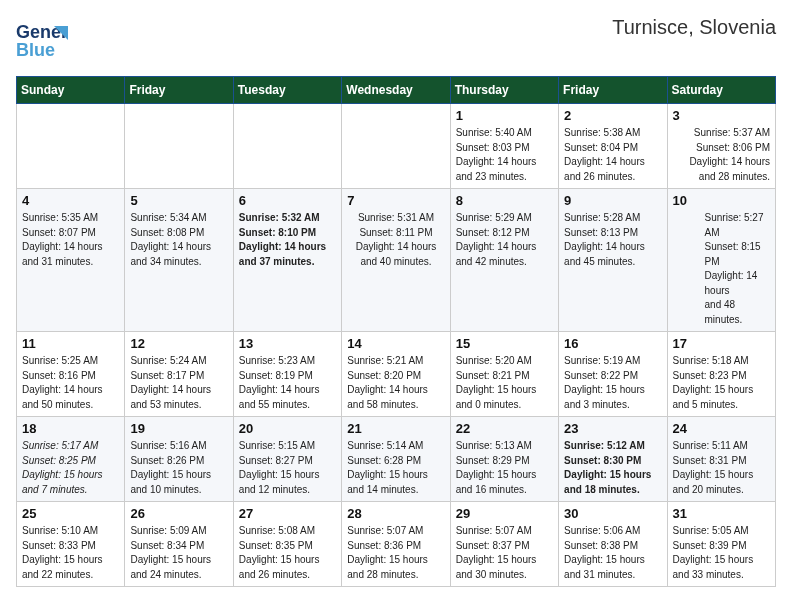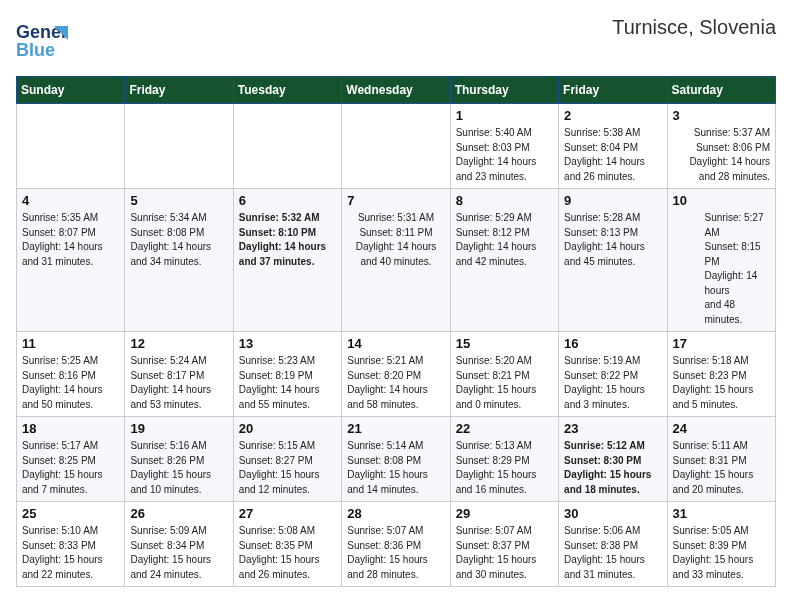--- a/index.html
+++ b/index.html
@@ -228,21 +228,21 @@
           <div class="day-num">17</div>
           <div class="day-detail" style="white-space: pre-line;">Sunrise: 5:18 AM
 Sunset: 8:23 PM
 Daylight: 15 hours
 and 5 minutes.</div>
         </td>
       </tr>
       <tr>
         <td>
           <div class="day-num">18</div>
-          <div class="day-detail" style="white-space: pre-line;">Sunrise: 5:17 AM
+          <div class="day-detail" style="white-space: pre-line; font-style: italic;">Sunrise: 5:17 AM
 Sunset: 8:25 PM
 Daylight: 15 hours
 and 7 minutes.</div>
         </td>
         <td>
           <div class="day-num">19</div>
           <div class="day-detail" style="white-space: pre-line;">Sunrise: 5:16 AM
 Sunset: 8:26 PM
 Daylight: 15 hours
 and 10 minutes.</div>
@@ -250,21 +250,21 @@
         <td>
           <div class="day-num">20</div>
           <div class="day-detail" style="white-space: pre-line;">Sunrise: 5:15 AM
 Sunset: 8:27 PM
 Daylight: 15 hours
 and 12 minutes.</div>
         </td>
         <td>
           <div class="day-num">21</div>
           <div class="day-detail" style="white-space: pre-line;">Sunrise: 5:14 AM
-Sunset: 8:08 PM
+Sunset: 6:28 PM
 Daylight: 15 hours
 and 14 minutes.</div>
         </td>
         <td>
           <div class="day-num">22</div>
           <div class="day-detail" style="white-space: pre-line;">Sunrise: 5:13 AM
 Sunset: 8:29 PM
 Daylight: 15 hours
 and 16 minutes.</div>
         </td>

